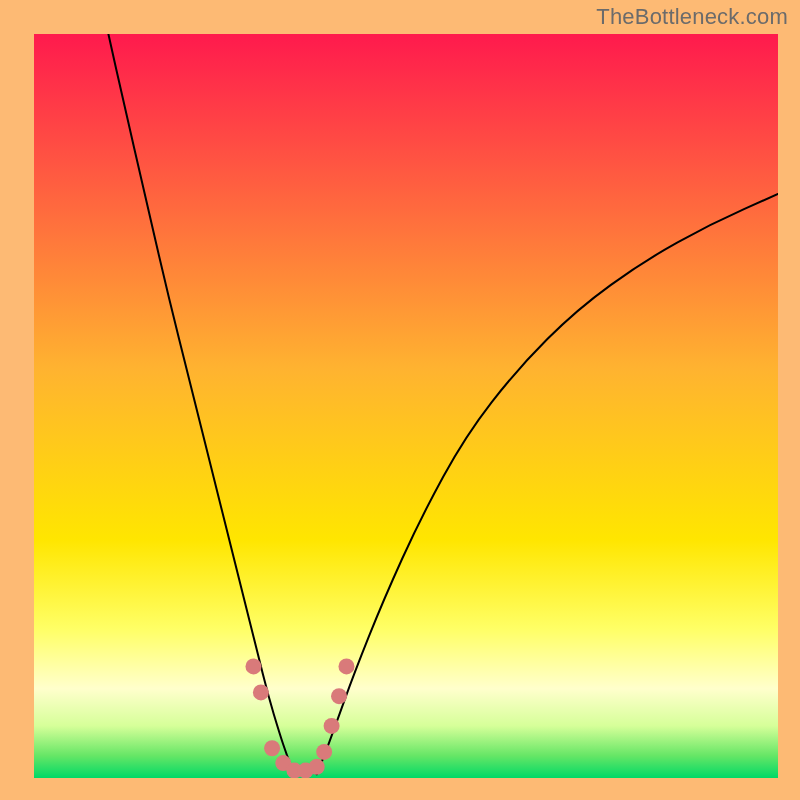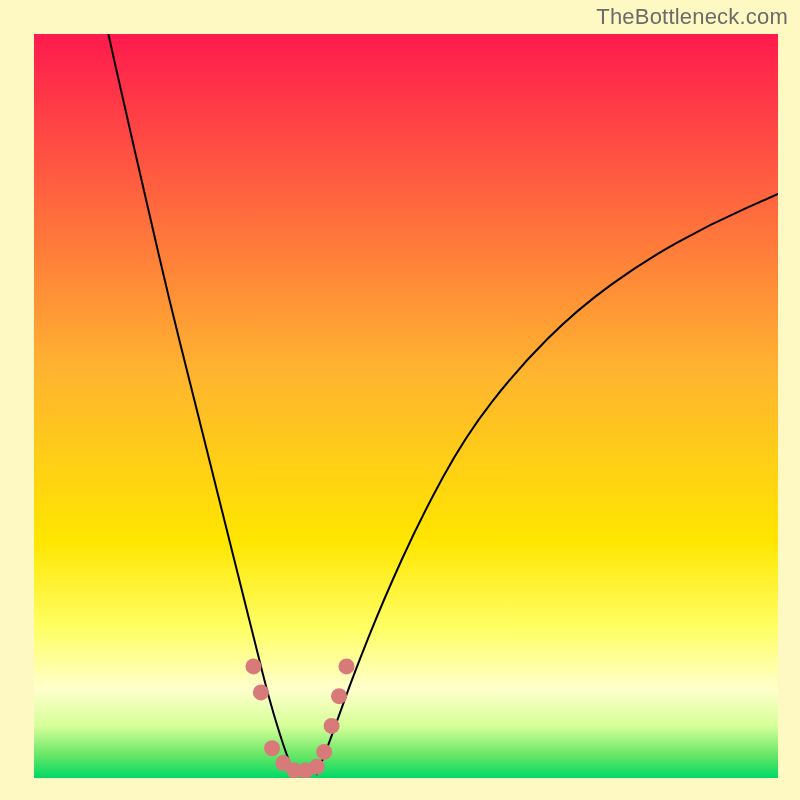--- a/index.html
+++ b/index.html
@@ -8,21 +8,21 @@
     width: 800px;
     height: 800px;
     background: #000;
     font-family: Arial, Helvetica, sans-serif;
     overflow: hidden;
   }
   .frame {
     position: relative;
     width: 800px;
     height: 800px;
-    background: #fef9c3;
+    background: #fdba74;
   }
   .plot-area {
     position: absolute;
     left: 34px;
     top: 34px;
     width: 744px;
     height: 744px;
   }
   .watermark {
     position: absolute;

